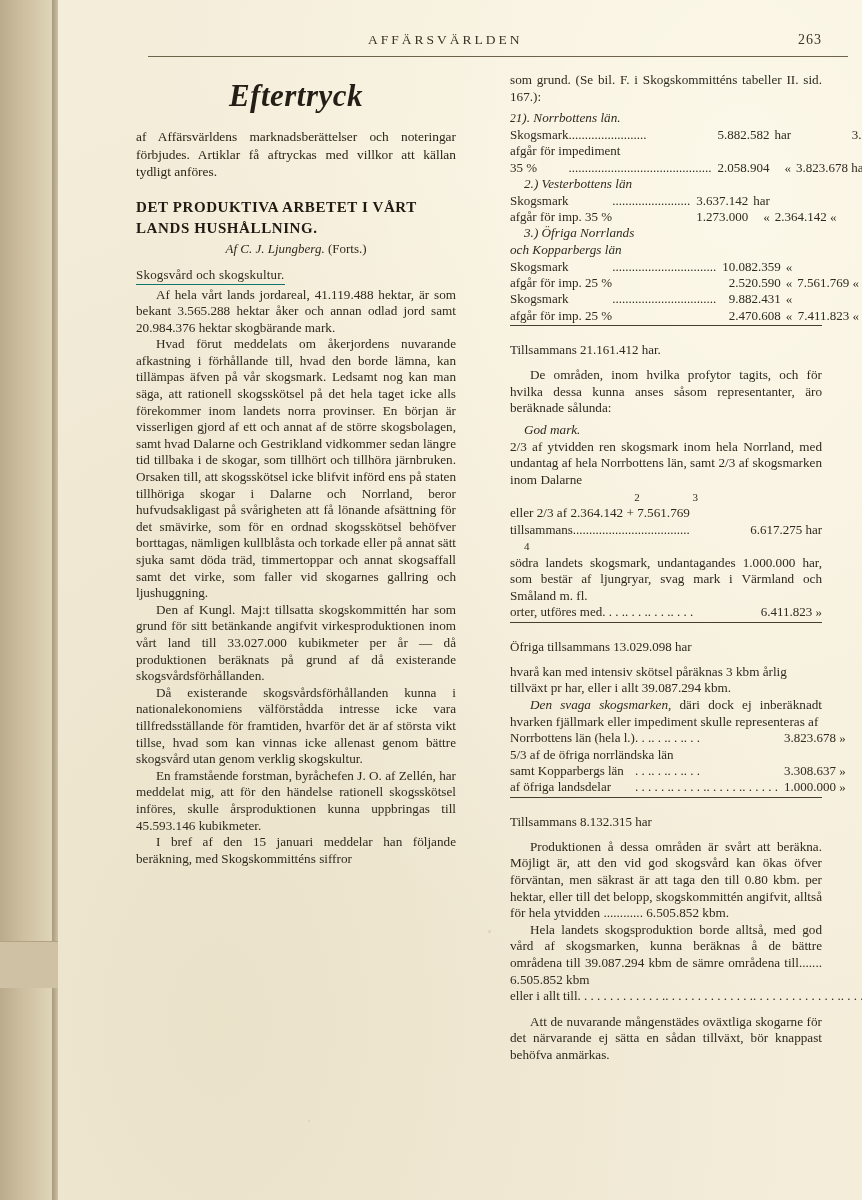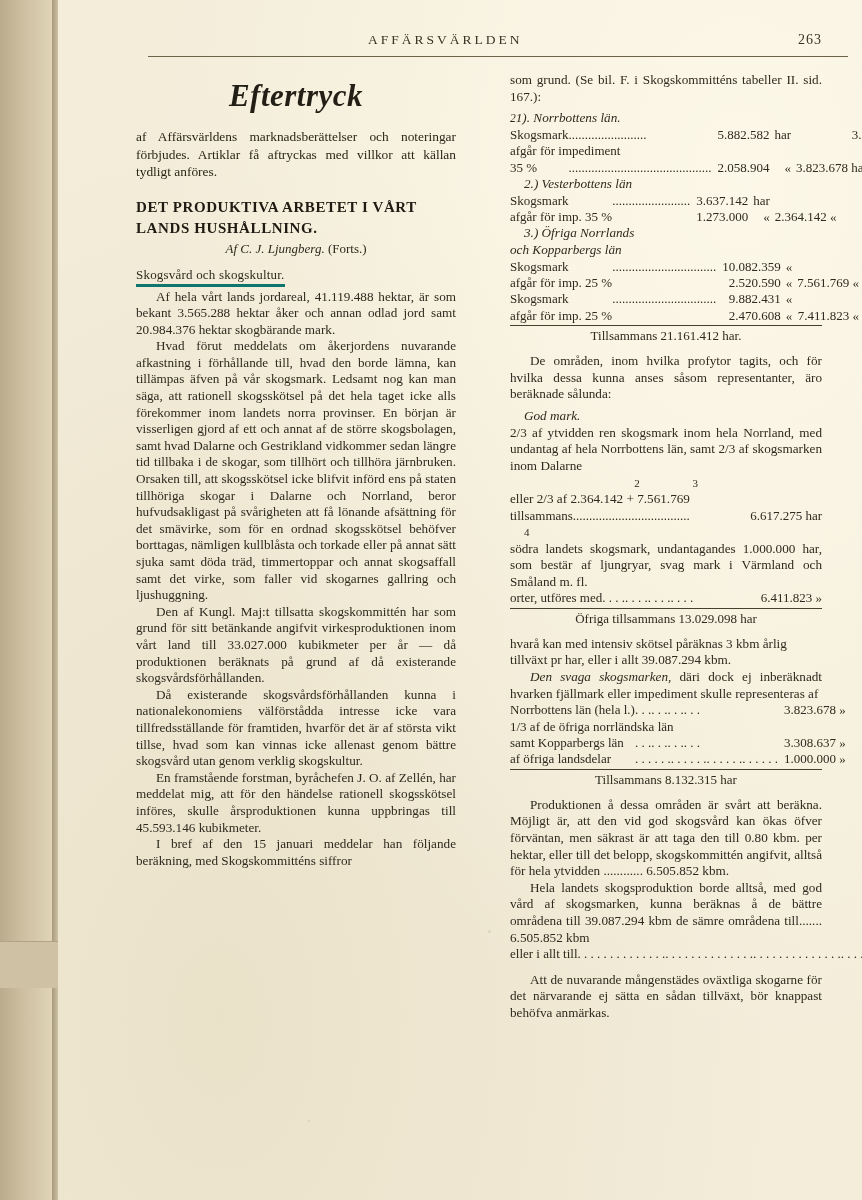--- a/index.html
+++ b/index.html
@@ -129,21 +129,21 @@
     margin: 2px 0 10px 0;
   }
   .byline .forts { font-style: normal; }
   .subhead {
     font-size: 13px;
     margin: 0 0 2px 0;
     letter-spacing: .2px;
   }
   .ul-sub {
     display: inline-block;
-    border-bottom: 3px solid #0f766e;
+    border-bottom: 1px solid #0f766e;
     padding-bottom: 1px;
   }
   p.body {
     font-size: 13.2px;
     line-height: 16.6px;
     text-align: justify;
     text-indent: 20px;
     margin: 0;
     hyphens: auto;
   }
@@ -173,23 +173,23 @@
   .tbl td.dots {
     width: 100%;
     overflow: hidden;
     white-space: nowrap;
     color: #4a4staticfff;
   }
   .tbl td.num { text-align: right; padding-left: 6px; }
   .tbl td.unit { padding-left: 5px; text-align: right; }
   .sumline {
     border-top: 1px solid #463f2e;
-    text-align: center;
+    text-align: left;
     font-size: 13px;
-    padding-top: 2px;
+    padding-top: 16px;
     margin-top: 1px;
   }
   .frac {
     display: inline-block;
     text-align: center;
     vertical-align: middle;
     font-size: 11px;
     line-height: 11px;
   }
   .indent1 { padding-left: 14px; }
@@ -391,21 +391,21 @@
         <span>däri dock ej inberäknadt hvarken fjällmark eller impediment skulle representeras af</span>
       </p>
       <table class="tbl">
         <tbody>
             <tr>
           <td class="lab">Norrbottens län (hela l.)</td>
           <td class="dots">. . .. . .. . .. . .</td>
           <td class="num">3.823.678 »</td>
         </tr>
         <tr>
-          <td class="lab" colspan="3">1/3 af de öfriga norrländska län</td>
+          <td class="lab" colspan="3">5/3 af de öfriga norrländska län</td>
         </tr>
         <tr>
           <td class="lab indent1">samt Kopparbergs län</td>
           <td class="dots">. . .. . .. . .. . .</td>
           <td class="num">3.308.637 »</td>
         </tr>
         <tr>
           <td class="lab">af öfriga landsdelar</td>
           <td class="dots">. . . . . .. . . . . .. . . . . .. . . . . .</td>
           <td class="num">1.000.000 »</td>

